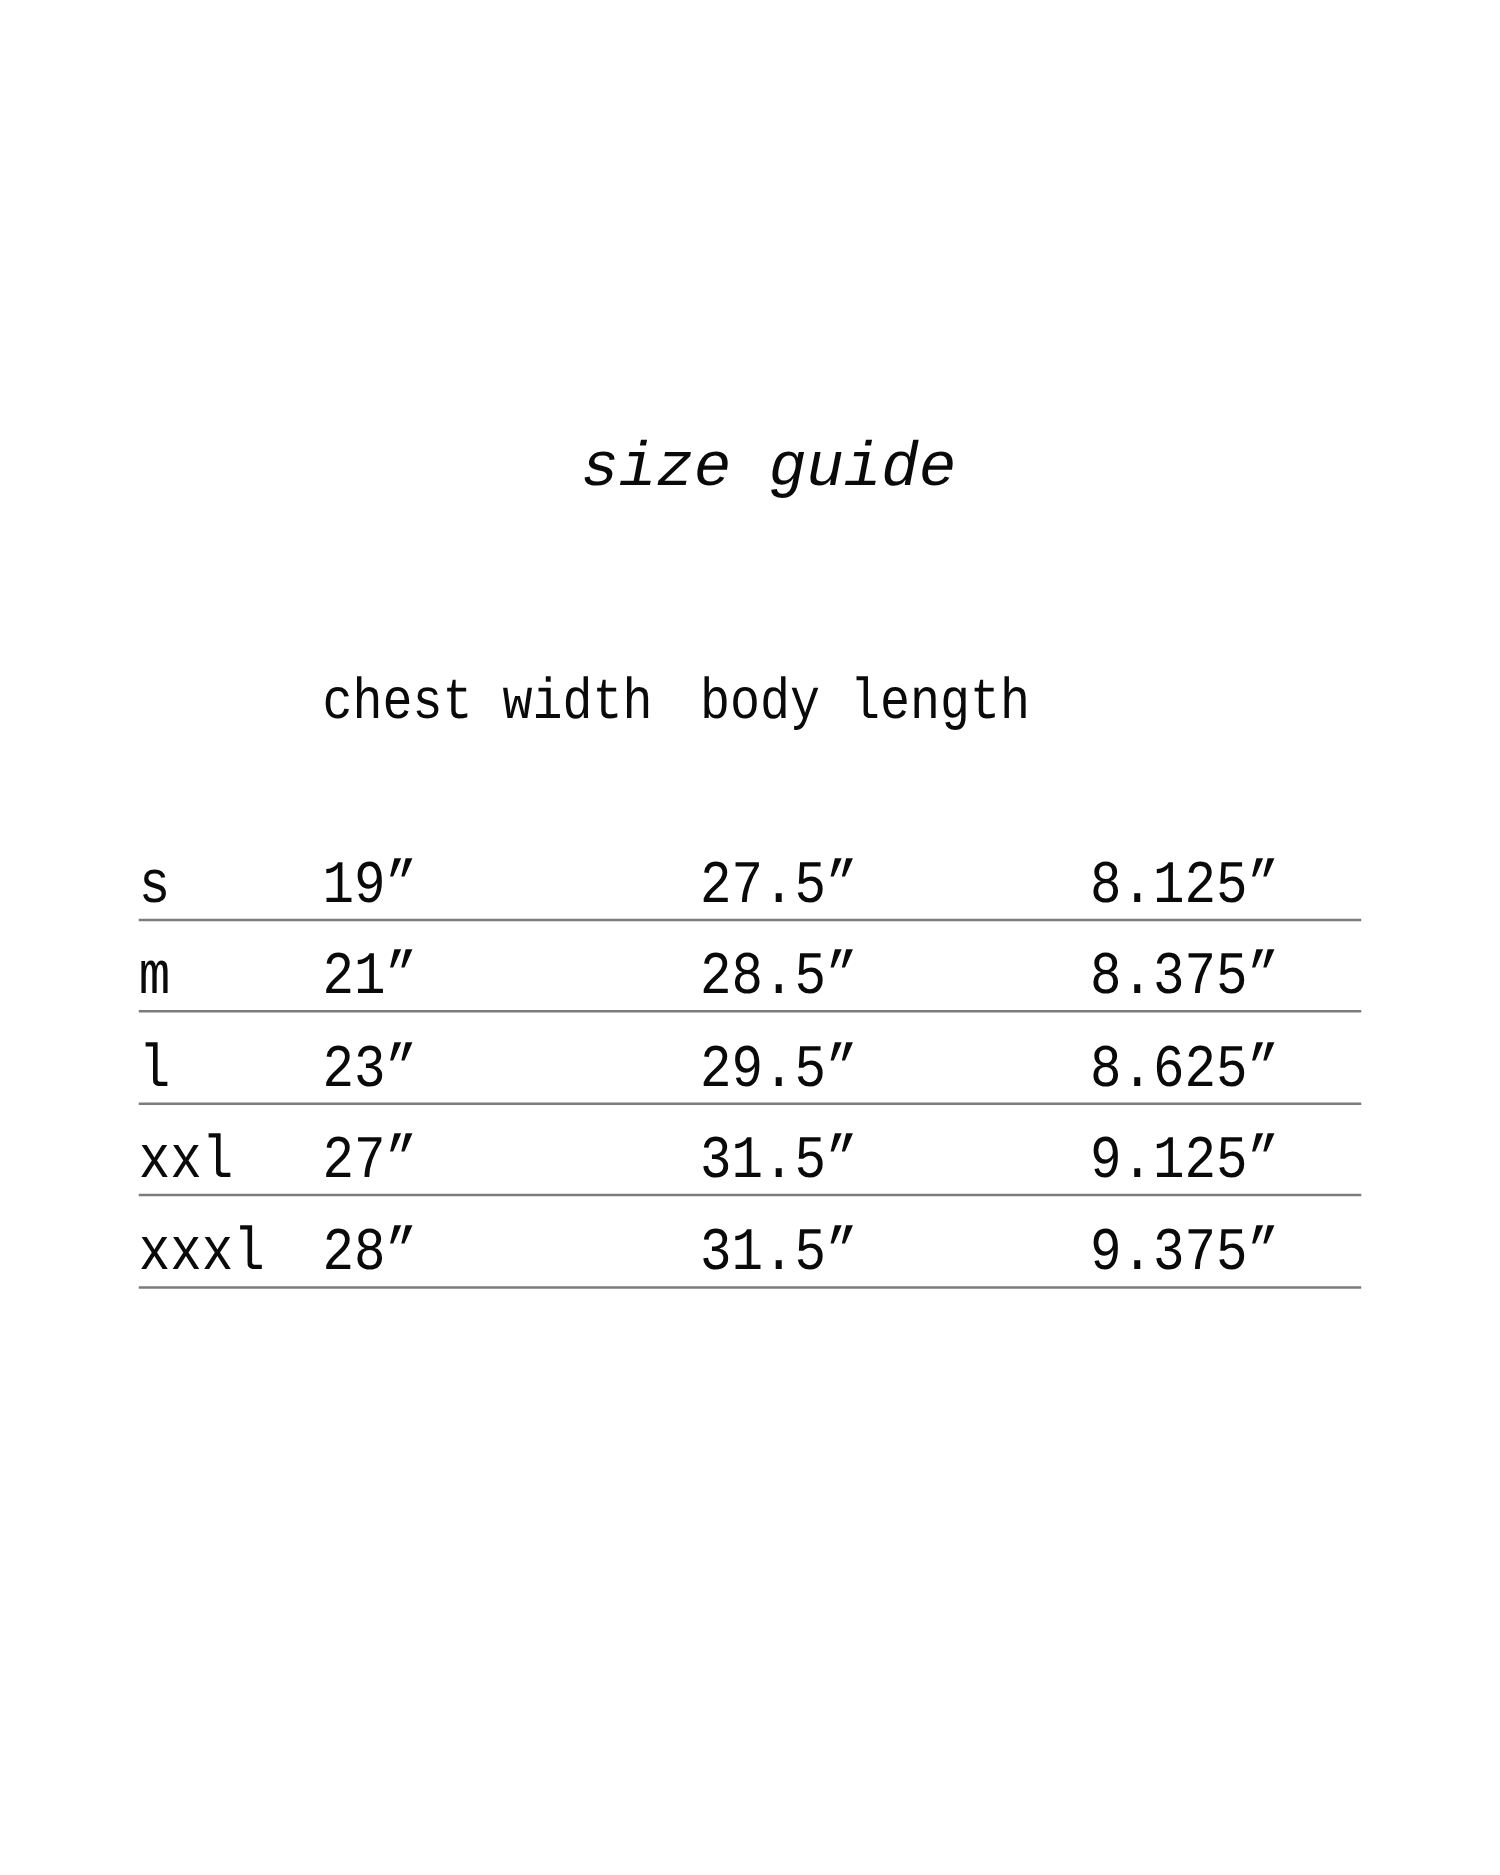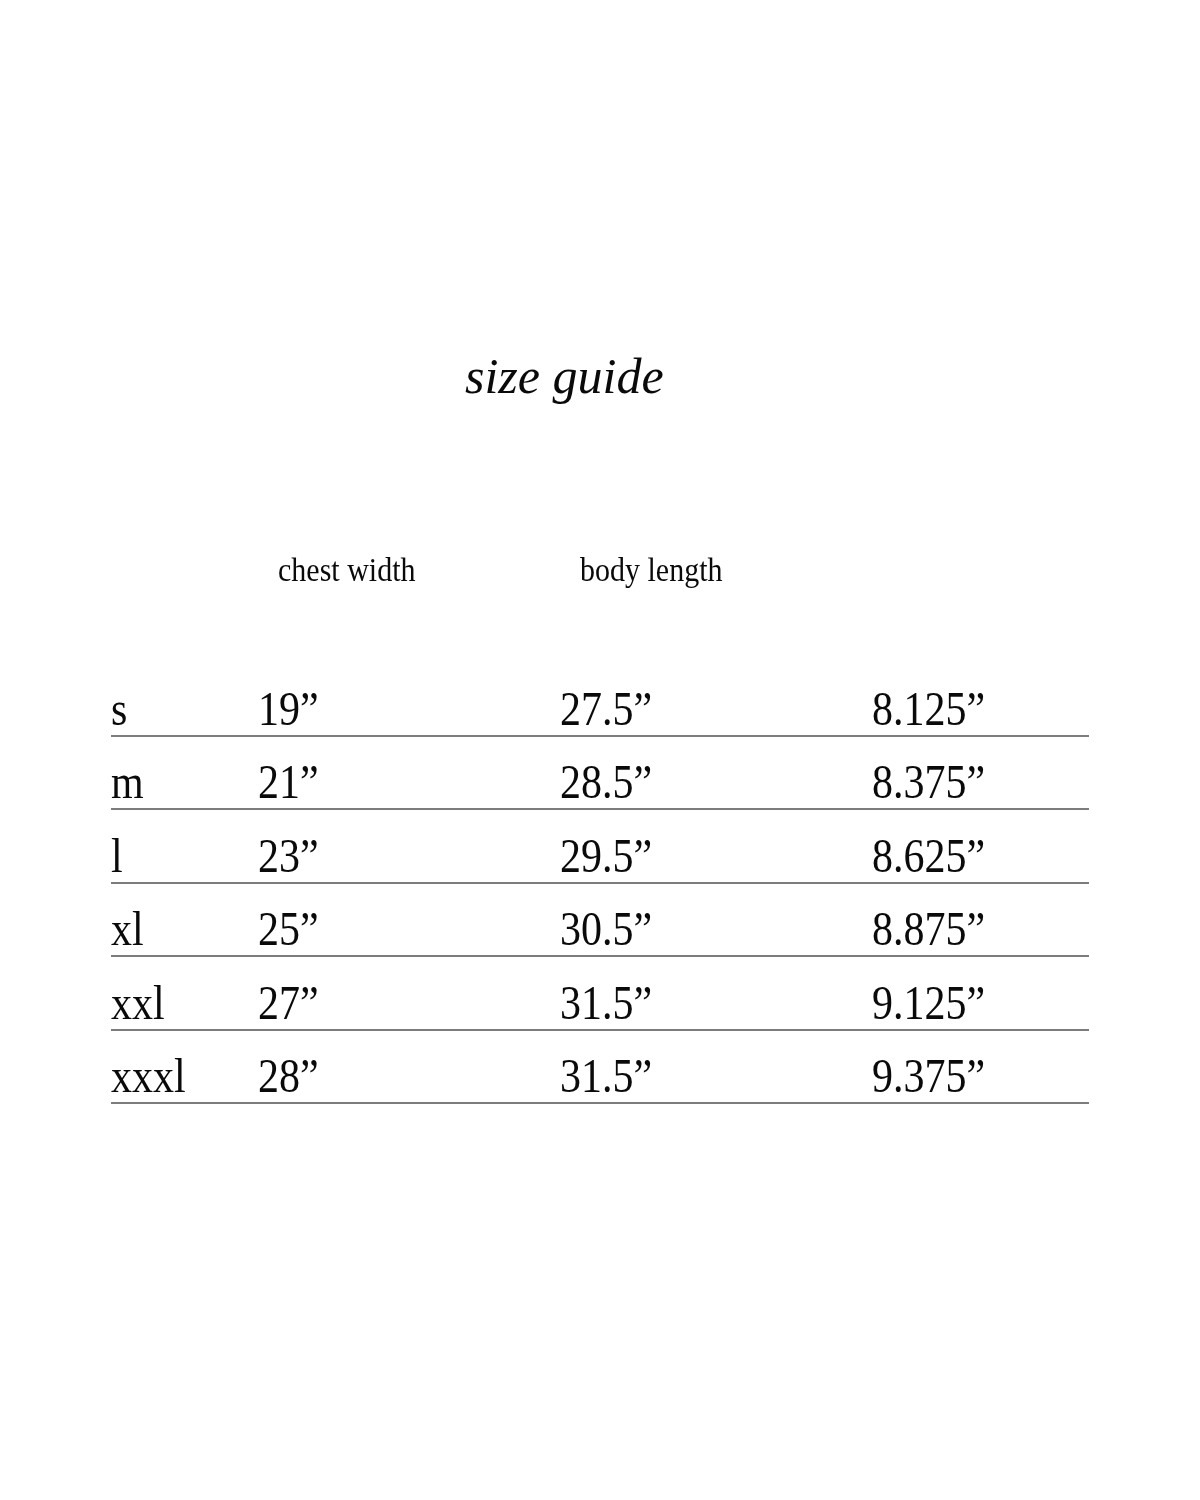--- a/index.html
+++ b/index.html
@@ -6,21 +6,21 @@
     margin: 0;
     padding: 0;
     background: #ffffff;
   }
   .page {
     position: relative;
     width: 1132px;
     height: 1500px;
     background: #ffffff;
     overflow: hidden;
-    font-family: Liberation Serif, serif;
+    font-family: Liberation Mono, monospace;
     color: #0a0a0a;
   }
   .title {
     position: absolute;
     left: 465px;
     top: 351px;
     font-size: 50px;
     line-height: 1;
     font-style: italic;
     white-space: nowrap;
@@ -28,24 +28,23 @@
   .headers {
     position: absolute;
     left: 111px;
     top: 505px;
     width: 980px;
     height: 82px;
   }
   .headers .hcell {
     position: absolute;
     bottom: 0;
-    font-size: 30px;
+    font-size: 40px;
     line-height: 1;
     white-space: nowrap;
-    margin-left: 20px;
   }
   .tbody {
     position: absolute;
     left: 111px;
     top: 663px;
     width: 978px;
   }
   .trow {
     position: relative;
     height: 73.5px;
@@ -98,26 +97,20 @@
       <span class="tcell c3"><span class="ts">8.375”</span></span>
     </div>
 
     <div class="trow">
       <span class="tcell c0"><span class="ts">l</span></span>
       <span class="tcell c1"><span class="ts">23”</span></span>
       <span class="tcell c2"><span class="ts">29.5”</span></span>
       <span class="tcell c3"><span class="ts">8.625”</span></span>
     </div>
 
-    <div class="trow">
-      <span class="tcell c0"><span class="ts">xl</span></span>
-      <span class="tcell c1"><span class="ts">25”</span></span>
-      <span class="tcell c2"><span class="ts">30.5”</span></span>
-      <span class="tcell c3"><span class="ts">8.875”</span></span>
-    </div>
 
     <div class="trow">
       <span class="tcell c0"><span class="ts">xxl</span></span>
       <span class="tcell c1"><span class="ts">27”</span></span>
       <span class="tcell c2"><span class="ts">31.5”</span></span>
       <span class="tcell c3"><span class="ts">9.125”</span></span>
     </div>
 
     <div class="trow">
       <span class="tcell c0"><span class="ts">xxxl</span></span>

